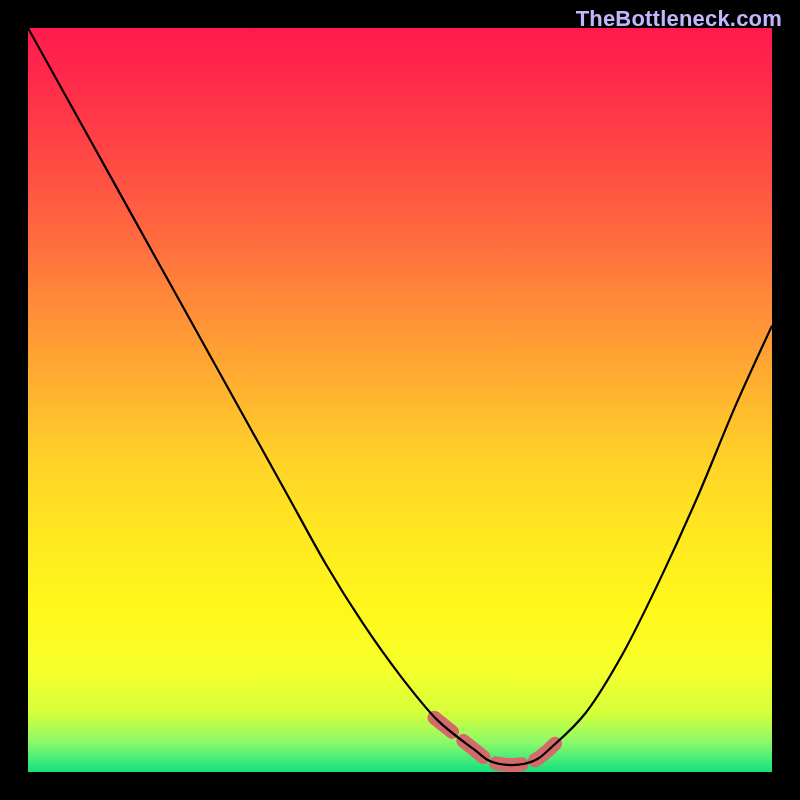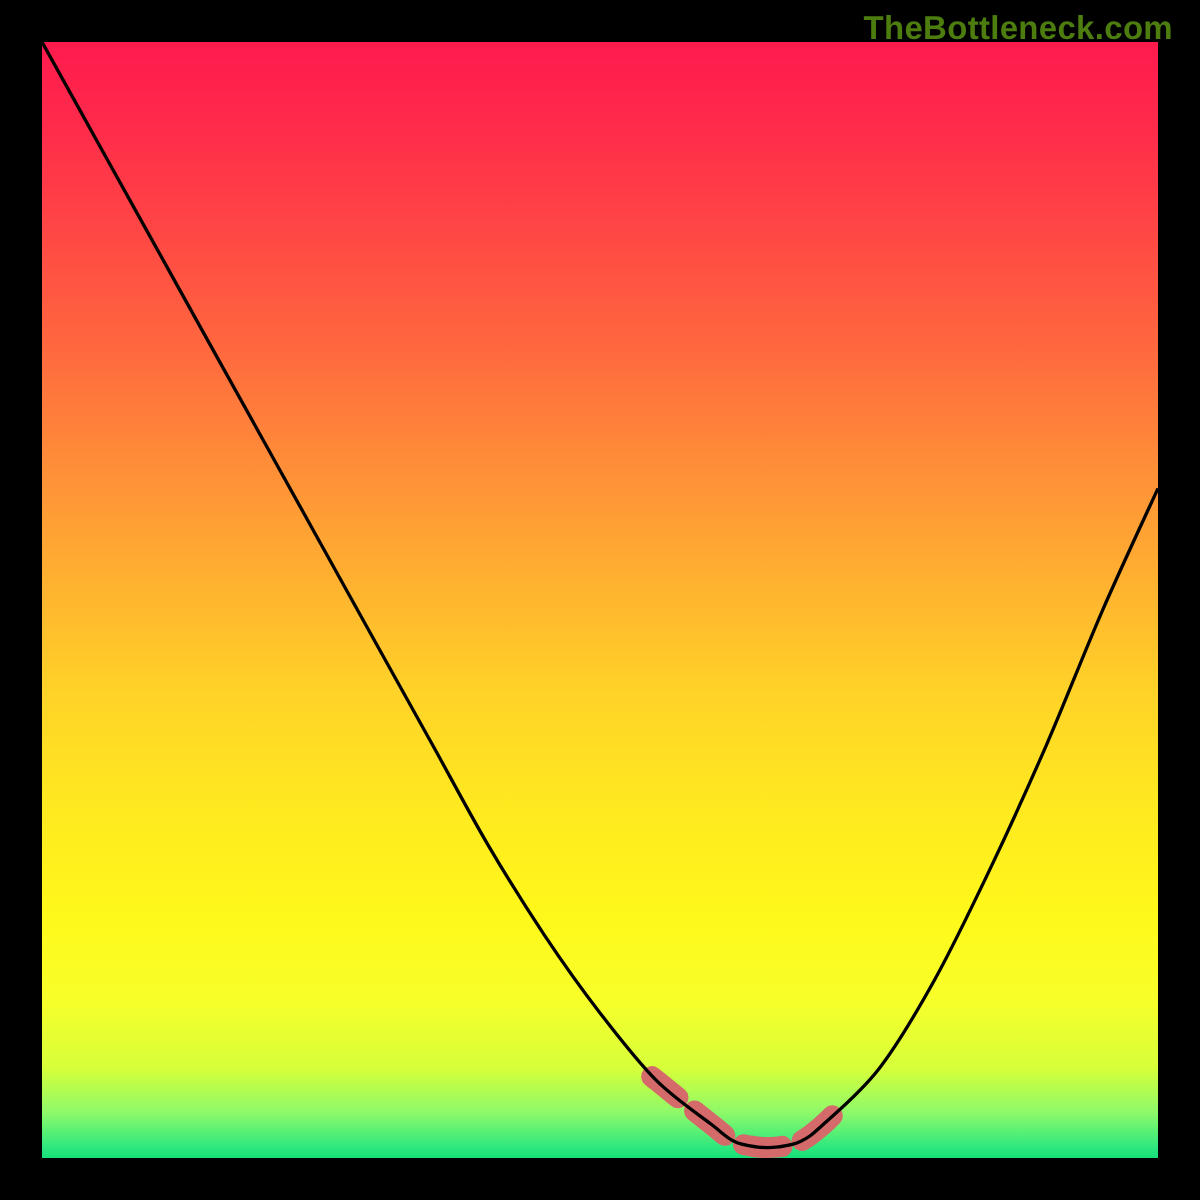--- a/index.html
+++ b/index.html
@@ -10,21 +10,21 @@
     width: 800px; height: 800px;
     background: #000;
   }
   .watermark {
     position: absolute;
     top: 6px;
     right: 18px;
     font-family: Arial, Helvetica, sans-serif;
     font-size: 22px;
     font-weight: bold;
-    color: #4d7c0f;
+    color: #c4b5fd;
     letter-spacing: 0.2px;
   }
   .plot {
     position: absolute;
     left: 28px;
     top: 28px;
     width: 744px;
     height: 744px;
   }
   .gradient {

